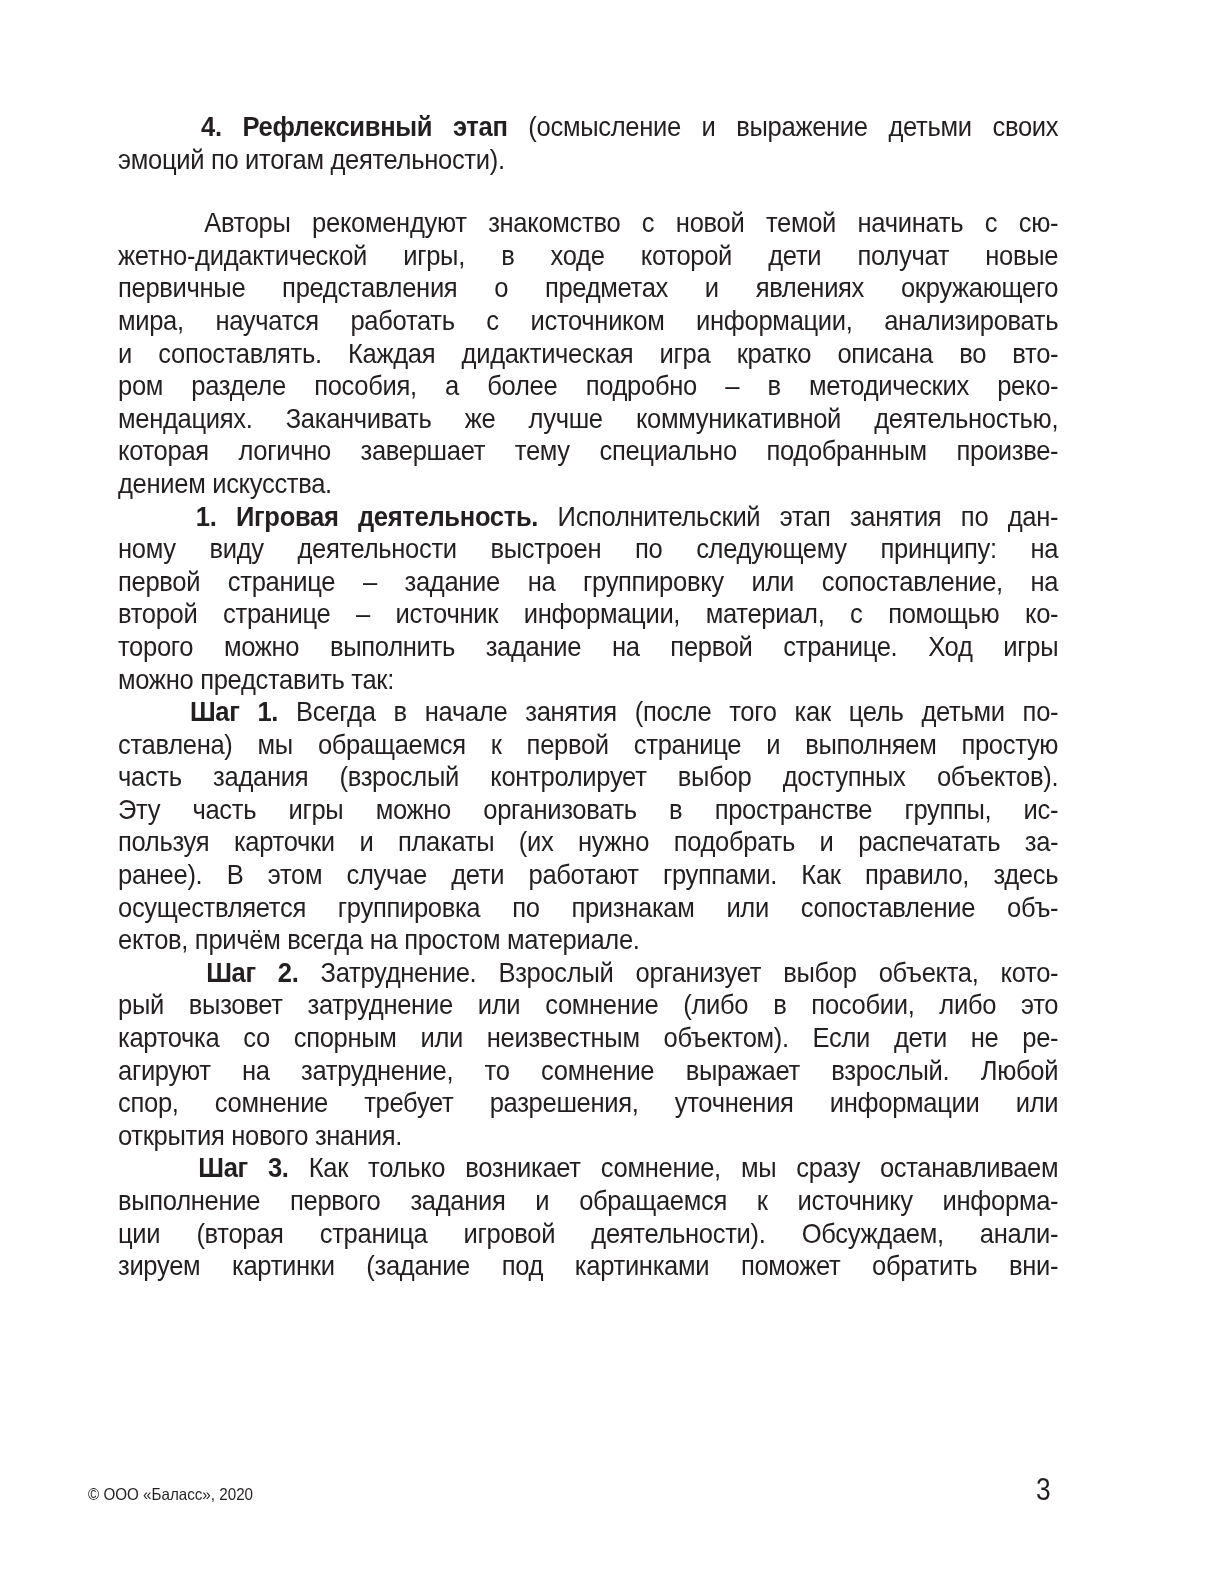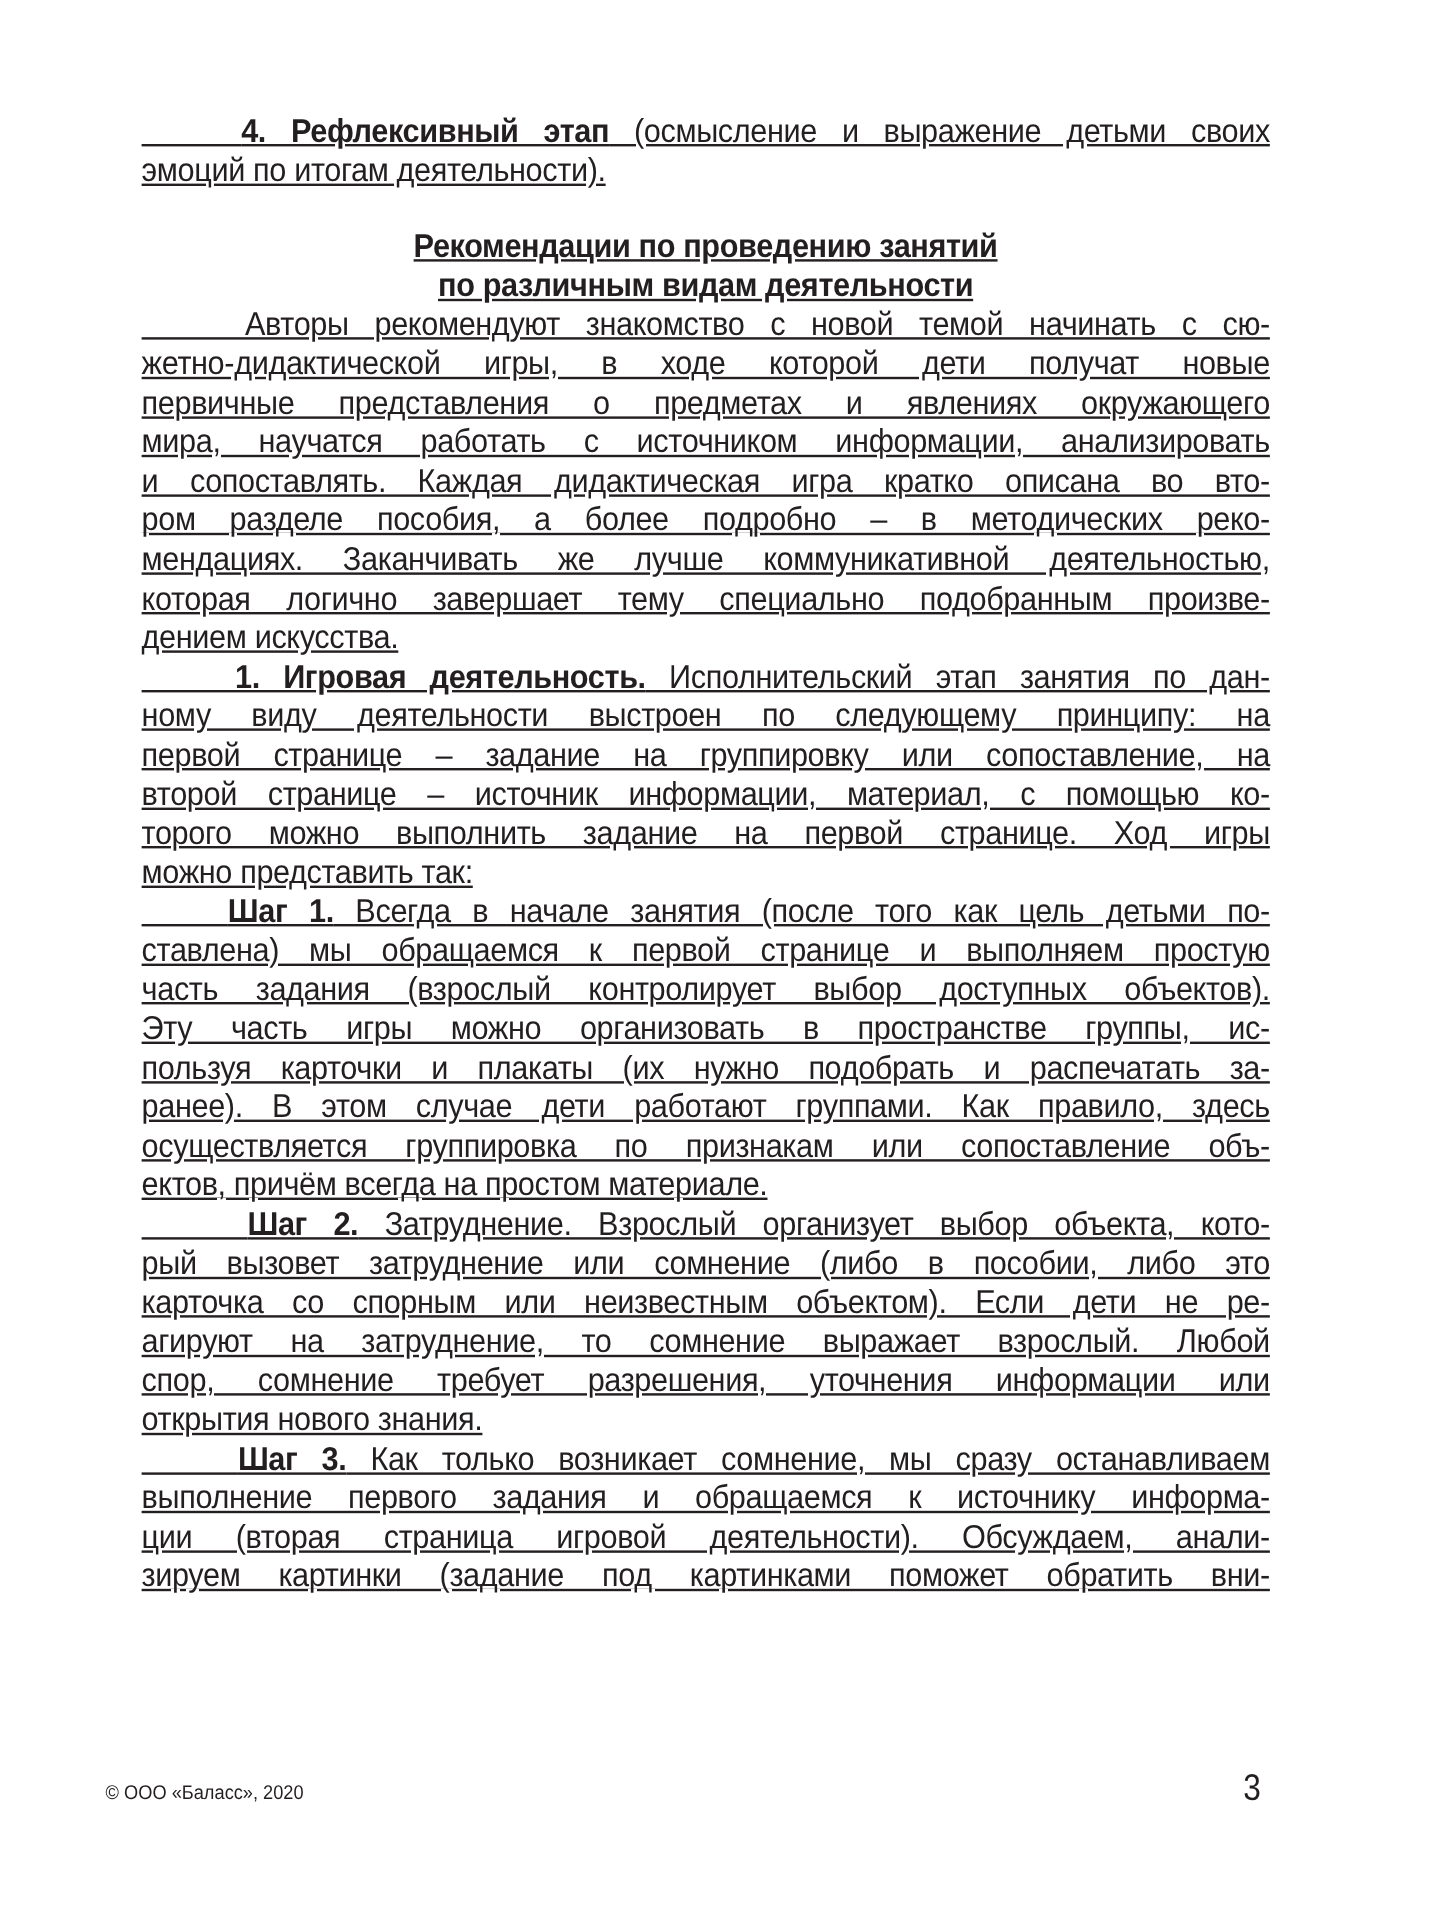--- a/index.html
+++ b/index.html
@@ -11,23 +11,22 @@
       width: 1211px;
       height: 1594px;
       position: relative;
       overflow: hidden;
       font-family: "Liberation Sans", "DejaVu Sans", sans-serif;
       color: #231f20;
     }
     .page {
       position: absolute;
       left: 118px;
-      top: 93px;
+      top: 111px;
       width: 940px;
-      text-decoration: underline;
     }
     .line {
       display: block;
       font-size: 27.5px;
       line-height: 32.6px;
       height: 32.6px;
       white-space: nowrap;
       text-align: justify;
       text-align-last: justify;
       letter-spacing: -0.35px;
@@ -86,24 +85,20 @@
 <div class="page">
 
   <div>
     <span class="line">&nbsp;&nbsp;&nbsp;&nbsp;<span class="b">4. Рефлексивный этап</span><span> (осмысление и выражение детьми своих</span></span>
     <span class="line last">эмоций по итогам деятельности).</span>
   </div>
 
 
   <span class="spacer"></span>
 
-  <div>
-    <span class="heading">Рекомендации по проведению занятий</span>
-    <span class="heading">по различным видам деятельности</span>
-  </div>
 
   <div>
     <span class="line">&nbsp;&nbsp;&nbsp;&nbsp;<span>Авторы рекомендуют знакомство с новой темой начинать с сю-</span></span>
     <span class="line">жетно-дидактической игры, в ходе которой дети получат новые</span>
     <span class="line">первичные представления о предметах и явлениях окружающего</span>
     <span class="line">мира, научатся работать с источником информации, анализировать</span>
     <span class="line">и сопоставлять. Каждая дидактическая игра кратко описана во вто-</span>
     <span class="line">ром разделе пособия, а более подробно – в методических реко-</span>
     <span class="line">мендациях. Заканчивать же лучше коммуникативной деятельностью,</span>
     <span class="line">которая логично завершает тему специально подобранным произве-</span>

